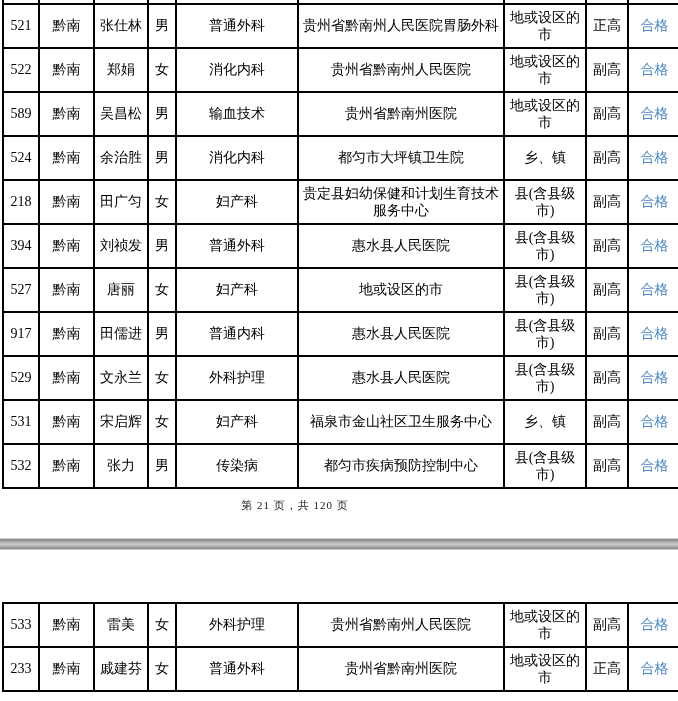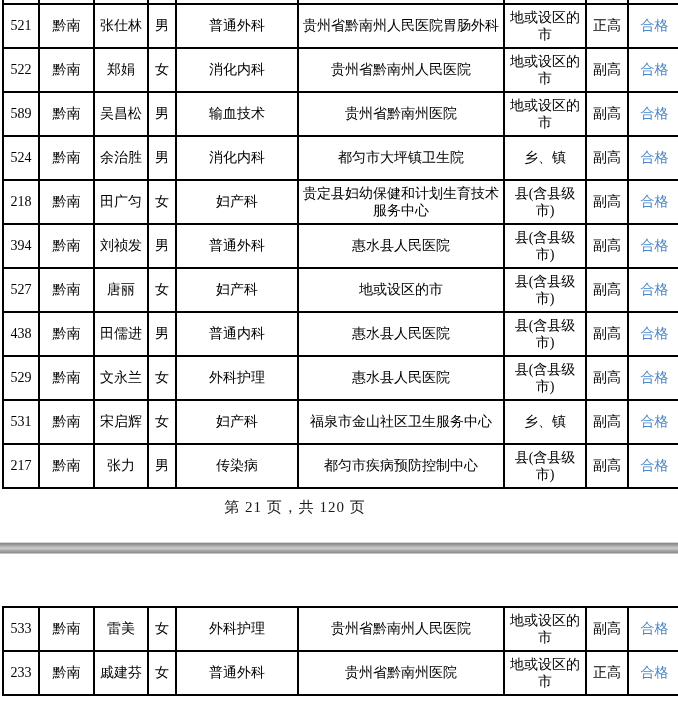--- a/index.html
+++ b/index.html
@@ -43,21 +43,21 @@
     border-top: none;
   }
   td.col-specialty, td.col-hospital {
     text-align: left;
     padding-left: 5px;
   }
   td.col-id { font-size: 14px; }
   .page-footer {
     margin-top: 9px;
     text-align: center;
-    font-size: 15px;
+    font-size: 11px;
     letter-spacing: 1px;
     color: #1a1a1a;
   }
   .page-separator {
     margin-top: 25px;
     height: 12px;
     width: 678px;
     background: linear-gradient(to bottom,
       #fafafa 0%, #8a8a8a 12%, #a6a6a6 30%, #cdcdcd 52%,
       #a2a2a2 75%, #8c8c8c 90%, #ececec 100%);
@@ -166,21 +166,21 @@
           <td class="col-region">黔南</td>
           <td class="col-name">唐丽</td>
           <td class="col-gender">女</td>
           <td class="col-specialty">妇产科</td>
           <td class="col-hospital">地或设区的市</td>
           <td class="col-level">县(含县级市)</td>
           <td class="col-rank">副高</td>
           <td class="col-result" style="color: rgb(74, 134, 198);">合格</td>
         </tr>
         <tr>
-          <td class="col-id">438</td>
+          <td class="col-id">917</td>
           <td class="col-region">黔南</td>
           <td class="col-name">田儒进</td>
           <td class="col-gender">男</td>
           <td class="col-specialty">普通内科</td>
           <td class="col-hospital">惠水县人民医院</td>
           <td class="col-level">县(含县级市)</td>
           <td class="col-rank">副高</td>
           <td class="col-result" style="color: rgb(74, 134, 198);">合格</td>
         </tr>
         <tr>
@@ -199,21 +199,21 @@
           <td class="col-region">黔南</td>
           <td class="col-name">宋启辉</td>
           <td class="col-gender">女</td>
           <td class="col-specialty">妇产科</td>
           <td class="col-hospital">福泉市金山社区卫生服务中心</td>
           <td class="col-level">乡、镇</td>
           <td class="col-rank">副高</td>
           <td class="col-result" style="color: rgb(74, 134, 198);">合格</td>
         </tr>
         <tr>
-          <td class="col-id">217</td>
+          <td class="col-id">532</td>
           <td class="col-region">黔南</td>
           <td class="col-name">张力</td>
           <td class="col-gender">男</td>
           <td class="col-specialty">传染病</td>
           <td class="col-hospital">都匀市疾病预防控制中心</td>
           <td class="col-level">县(含县级市)</td>
           <td class="col-rank">副高</td>
           <td class="col-result" style="color: rgb(74, 134, 198);">合格</td>
         </tr>
       </tbody>

